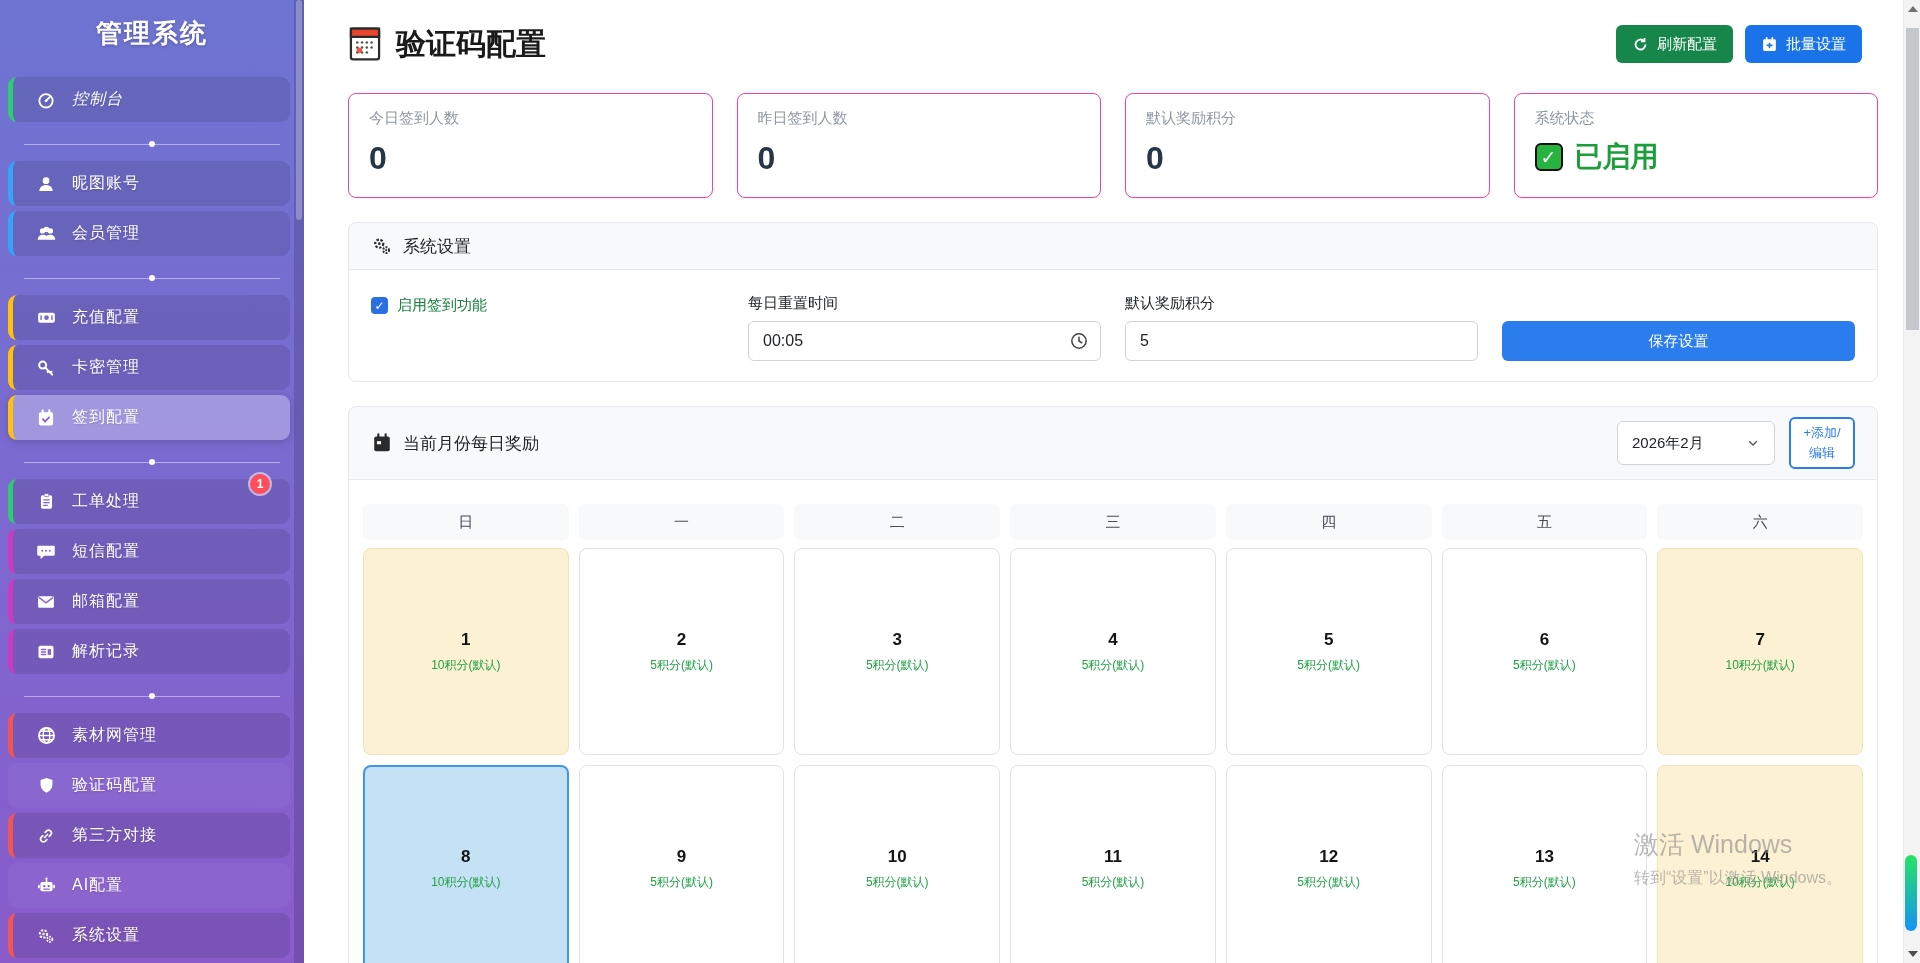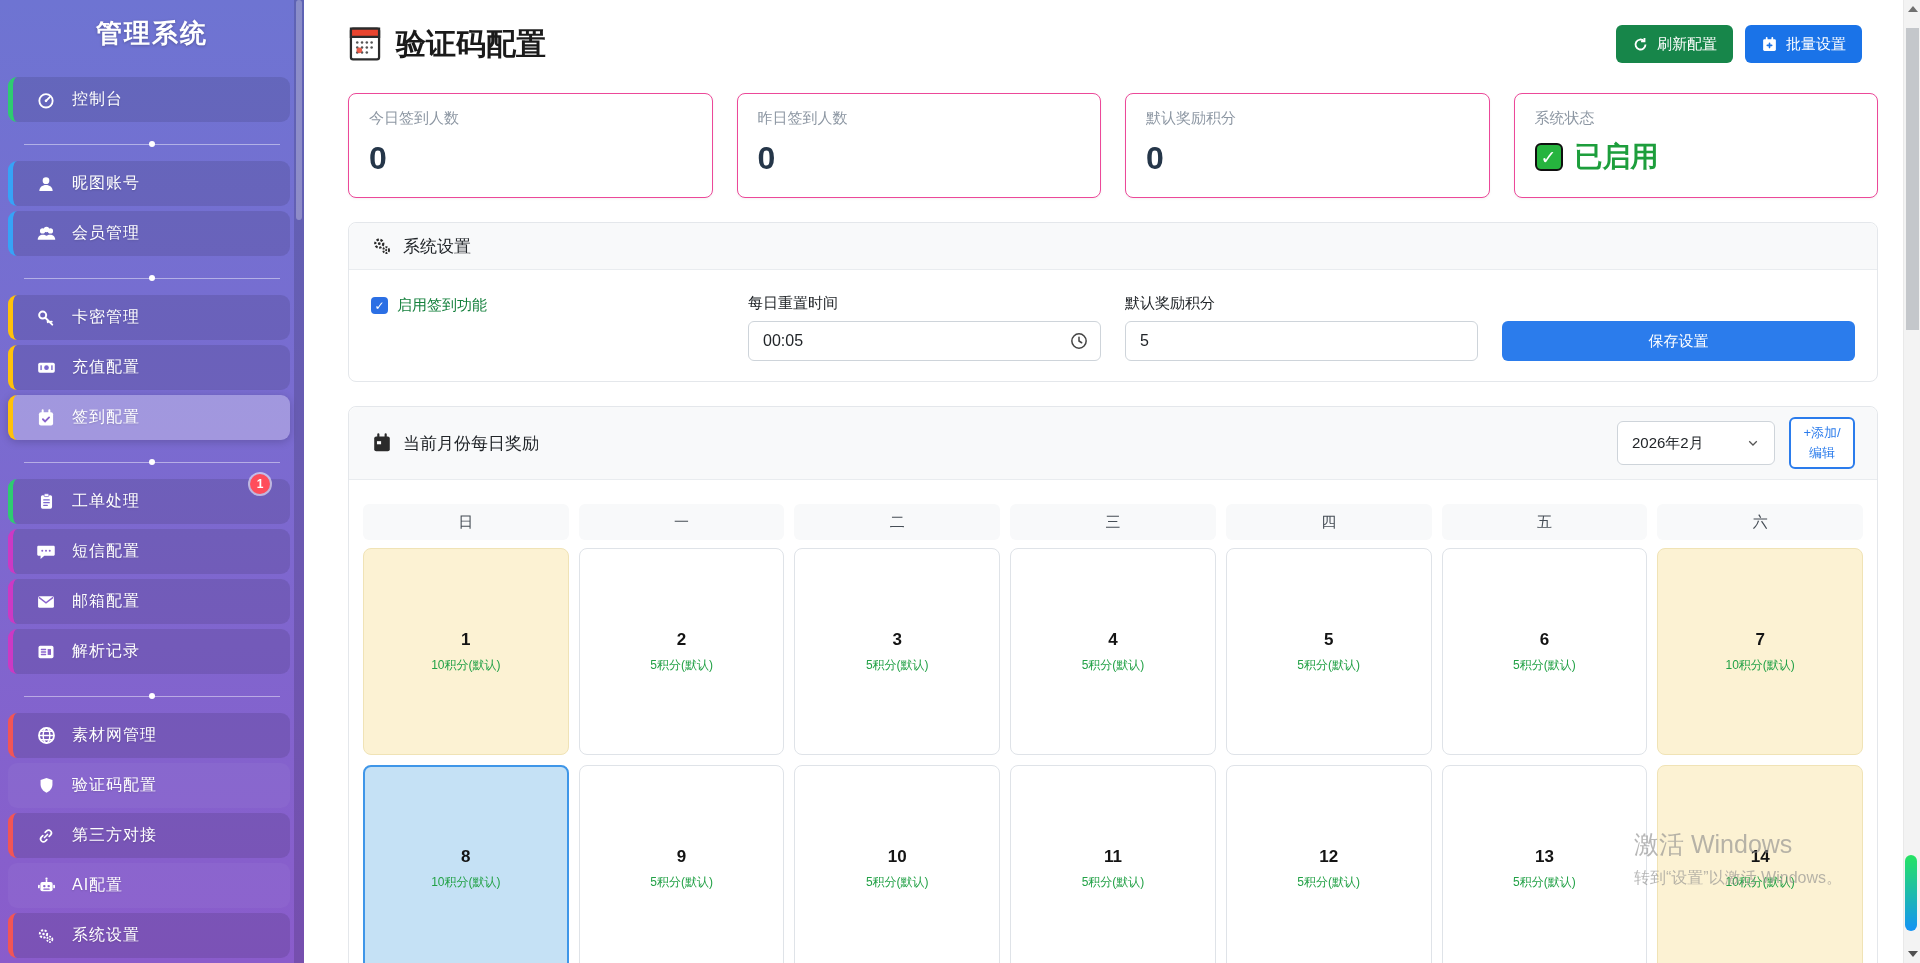--- a/index.html
+++ b/index.html
@@ -111,21 +111,21 @@
   svg { display:block; }
 </style>
 </head>
 <body>
 
 <aside class="sidebar">
   <div class="sidebar-title">管理系统</div>
 
   <nav class="nav">
 
-    <div class="nav-item" style="border-left-color: rgb(46, 204, 113);">
+    <div class="nav-item" style="border-left-color: rgb(46, 204, 113); font-style: italic;">
       <span class="nav-icon">
         <svg width="20" height="20" viewBox="0 0 24 24">
             <circle cx="12" cy="13" r="8" fill="none" stroke="#fff" stroke-width="2.2"></circle>
             <path d="M12 13 L16.5 8.5" stroke="#fff" stroke-width="2.2" stroke-linecap="round"></path>
             <circle cx="12" cy="13" r="1.6" fill="#fff"></circle>
           </svg>
       </span>
       <span class="nav-label">控制台</span>
     </div>
 
@@ -150,38 +150,38 @@
             <path d="M2 19c0-3.4 2.6-5.6 6-5.6 1.6 0 3 .5 4 1.3 1-.8 2.4-1.3 4-1.3 3.4 0 6 2.2 6 5.6z" fill="#fff"></path>
           </svg>
       </span>
       <span class="nav-label">会员管理</span>
     </div>
 
     <div class="nav-divider"></div>
 
     <div class="nav-item" style="border-left-color: rgb(255, 193, 10);">
       <span class="nav-icon">
-        <svg width="20" height="20" viewBox="0 0 24 24">
-            <circle cx="8" cy="8.5" r="4.2" fill="none" stroke="#fff" stroke-width="2.4"></circle>
-            <path d="M11.2 11.7 L19.5 20 M16.3 16.8 l2.6-.4 M13.8 14.3 l.4 2.8" stroke="#fff" stroke-width="2.3" stroke-linecap="round"></path>
-          </svg>
-      </span>
-      <span class="nav-label">卡密管理</span>
-    </div>
-
-    <div class="nav-item" style="border-left-color: rgb(255, 193, 10);">
-      <span class="nav-icon">
         <svg width="21" height="21" viewBox="0 0 24 24">
             <rect x="2.5" y="6.5" width="19" height="11.5" rx="2" fill="#fff"></rect>
             <circle cx="12" cy="12.2" r="2.7" fill="#7b68cf"></circle>
             <rect x="5" y="9.5" width="1.6" height="5.4" fill="#7b68cf"></rect>
             <rect x="17.4" y="9.5" width="1.6" height="5.4" fill="#7b68cf"></rect>
           </svg>
       </span>
       <span class="nav-label">充值配置</span>
+    </div>
+
+    <div class="nav-item" style="border-left-color: rgb(255, 193, 10);">
+      <span class="nav-icon">
+        <svg width="20" height="20" viewBox="0 0 24 24">
+            <circle cx="8" cy="8.5" r="4.2" fill="none" stroke="#fff" stroke-width="2.4"></circle>
+            <path d="M11.2 11.7 L19.5 20 M16.3 16.8 l2.6-.4 M13.8 14.3 l.4 2.8" stroke="#fff" stroke-width="2.3" stroke-linecap="round"></path>
+          </svg>
+      </span>
+      <span class="nav-label">卡密管理</span>
     </div>
 
     <div class="nav-item active" style="border-left-color: rgb(255, 193, 10);">
       <span class="nav-icon">
         <svg width="20" height="20" viewBox="0 0 24 24">
             <rect x="3.5" y="5" width="17" height="16" rx="2.5" fill="#fff"></rect>
             <path d="M8 2.8v4 M16 2.8v4" stroke="#fff" stroke-width="2.4" stroke-linecap="round"></path>
             <path d="M8.3 13.5l2.6 2.6 4.8-4.8" fill="none" stroke="#8a63cc" stroke-width="2.2" stroke-linecap="round"></path>
           </svg>
       </span>

